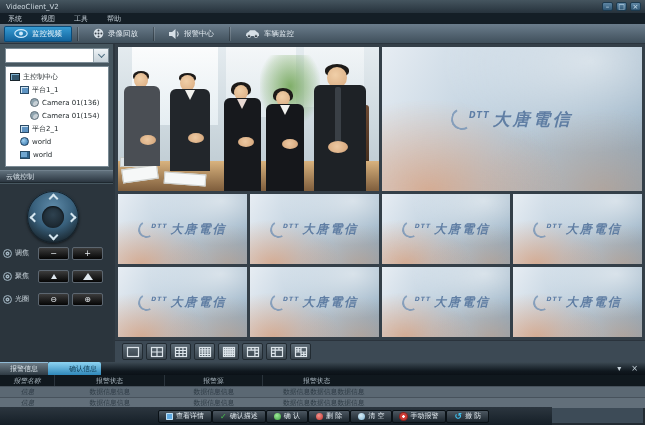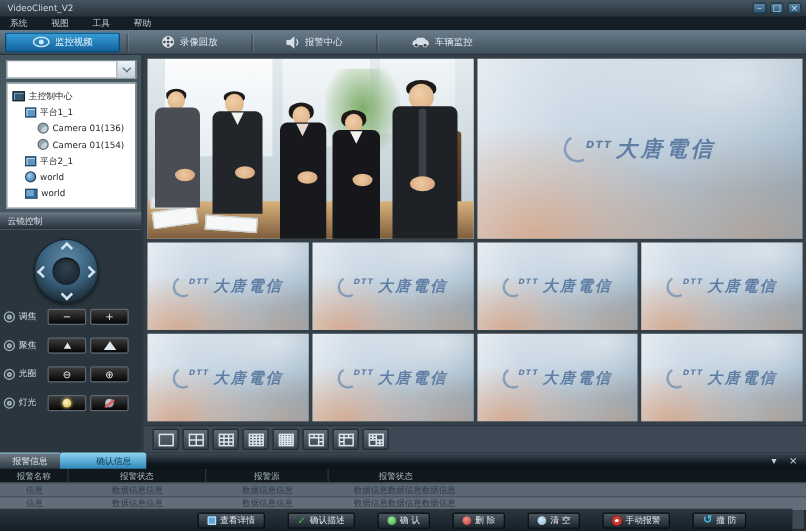--- a/index.html
+++ b/index.html
@@ -17,21 +17,21 @@
   
   .menubar{position:absolute;left:0;top:13px;width:645px;height:11px;
     background:#141e26;color:#c2cdd5;font-size:7px;display:flex;gap:19px;
     align-items:center;padding-left:8px;box-sizing:border-box;}
   .menu-item{cursor:default;}
   
   .toolbar{position:absolute;left:0;top:24px;width:645px;height:20px;
     background:linear-gradient(#6b7d8c,#3f4f5b);display:flex;align-items:center;
     padding-left:4px;box-sizing:border-box;border-bottom:1px solid #2a343d;}
   .nav-tab{height:16px;display:flex;align-items:center;gap:4px;color:#e2eaf0;
-    font-size:7.5px;padding:0 22px;border-radius:2px;position:relative;}
+    font-size:7.5px;padding:0 10px;border-radius:2px;position:relative;}
   .nav-tab.active{background:linear-gradient(#39a0d8,#0f5f98);
     box-shadow:inset 0 0 0 1px #0b4a77;color:#f0f8fd;}
   .nav-sep{width:1px;height:14px;background:rgba(0,0,0,.28);
     box-shadow:1px 0 0 rgba(255,255,255,.15);margin:0 5px;}
   .nav-tab svg{display:block;}
   
   .sidebar{position:absolute;left:0;top:44px;width:115px;height:318px;
     background:#46565f;box-sizing:border-box;border-right:2px solid #2c363e;}
   .combo{position:absolute;left:5px;top:4px;width:104px;height:15px;
     background:#fff;border:1px solid #7b8b95;box-sizing:border-box;display:flex;}
@@ -148,36 +148,36 @@
     justify-content:center;box-sizing:border-box;}
   .layout-btn svg{display:block;stroke:#dde5eb;fill:none;stroke-width:1.2;}
   
   .alarm{position:absolute;left:0;top:362px;width:645px;height:45px;background:#0d141a;}
   .alarm-tabs{position:relative;height:13px;
     background:linear-gradient(#3d4a54,#10181f 70%,#0b1117);display:flex;}
   .alarm-tab{height:13px;display:flex;align-items:center;justify-content:center;
     font-size:7px;box-sizing:border-box;}
   .alarm-tab.t1{width:48px;background:linear-gradient(#6b7a85,#2e3a43);color:#d9e2e8;
     border-top:1px solid #8fb9d4;text-align:right;}
-  .alarm-tab.t2{width:69px;background:linear-gradient(#8ed4f2,#2f88ba);color:#0e3a52;
+  .alarm-tab.t2{width:53px;background:linear-gradient(#8ed4f2,#2f88ba);color:#0e3a52;
     border-radius:2px 2px 0 0;padding-left:17px;}
   .alarm-controls{position:absolute;right:7px;top:1px;display:flex;gap:10px;
     color:#c6d1d9;font-size:8px;line-height:11px;}
   .thead{height:11px;background:#10181e;display:flex;color:#a9b6bf;font-size:6.8px;}
   .th{display:flex;align-items:center;justify-content:center;box-sizing:border-box;
     border-right:1px solid #2a343c;}
-  .c1w{width:55px;} .c2w{width:110px;} .c3w{width:98px;} .c4w{width:382px;border-right:none;}
+  .c1w{width:55px;font-style:italic;} .c2w{width:110px;} .c3w{width:98px;} .c4w{width:382px;border-right:none;}
   .th.c4w{justify-content:flex-start;padding-left:40px;}
   .trow{height:10px;display:flex;font-size:6.8px;color:#2e3b45;border-top:1px solid #47525c;}
   .trow.r1{background:#5b6873;} .trow.r2{background:#626f7a;}
   .td{display:flex;align-items:center;justify-content:center;box-sizing:border-box;overflow:hidden;white-space:nowrap;}
   .td.c4w{justify-content:flex-start;padding-left:20px;}
   
-  .bottombar{position:absolute;left:0;top:407px;width:634px;height:18px;
-    background:linear-gradient(#2c363f,#151f27);display:flex;gap:18px;
+  .bottombar{position:absolute;left:0;top:407px;width:552px;height:18px;
+    background:linear-gradient(#2c363f,#151f27);display:flex;gap:0;
     align-items:center;padding-left:158px;box-sizing:border-box;}
   .act-btn{height:13px;padding:0 7px;border-radius:2px;border:1px solid #0a1116;
     background:linear-gradient(#4c5761,#1b252d);color:#e1e9ef;font-size:7px;
     display:flex;align-items:center;gap:3px;box-sizing:border-box;white-space:nowrap;}
   .ai{width:7px;height:7px;flex:0 0 auto;border-radius:1px;}
   .ai-detail{background:#5fa9e0;box-shadow:inset 0 0 0 1px #bfe0f5;}
   .ai-check{width:auto;height:auto;color:#49c24d;font-size:8px;font-weight:bold;line-height:7px;}
   .ai-confirm{border-radius:50%;background:radial-gradient(circle at 40% 35%,#9fe89a,#3aa33c);}
   .ai-delete{border-radius:50%;background:radial-gradient(circle at 40% 35%,#f2938d,#c4322c);}
   .ai-clear{border-radius:50%;background:radial-gradient(circle at 40% 35%,#d8ecf6,#7fb4d2);}
@@ -314,30 +314,20 @@
         <span class="ptz-ico"></span>
         <span class="ptz-label">聚焦</span>
         <span class="ptz-btn">
             <span class="tri-sm"></span>
           </span>
         <span class="ptz-btn">
             <span class="tri-lg"></span>
           </span>
       </div>
 
-      <div class="ptz-row" style="top:131px;">
-        <span class="ptz-ico"></span>
-        <span class="ptz-label">灯光</span>
-        <span class="ptz-btn">
-            <span class="bulb"></span>
-          </span>
-        <span class="ptz-btn">
-            <span class="bulb off"></span>
-          </span>
-      </div>
     </div>
   </div>
 
   <div class="video-area">
 
     <div class="tile big photo">
       <div class="ph-window w1"></div>
       <div class="ph-window w2"></div>
       <div class="ph-window w3"></div>
       <div class="ph-plant"></div>

